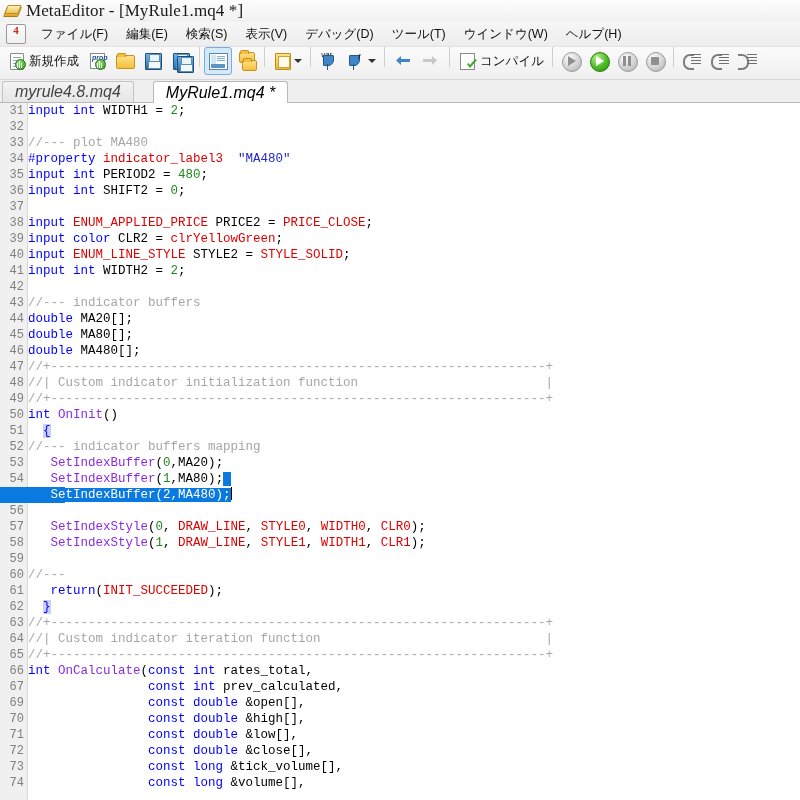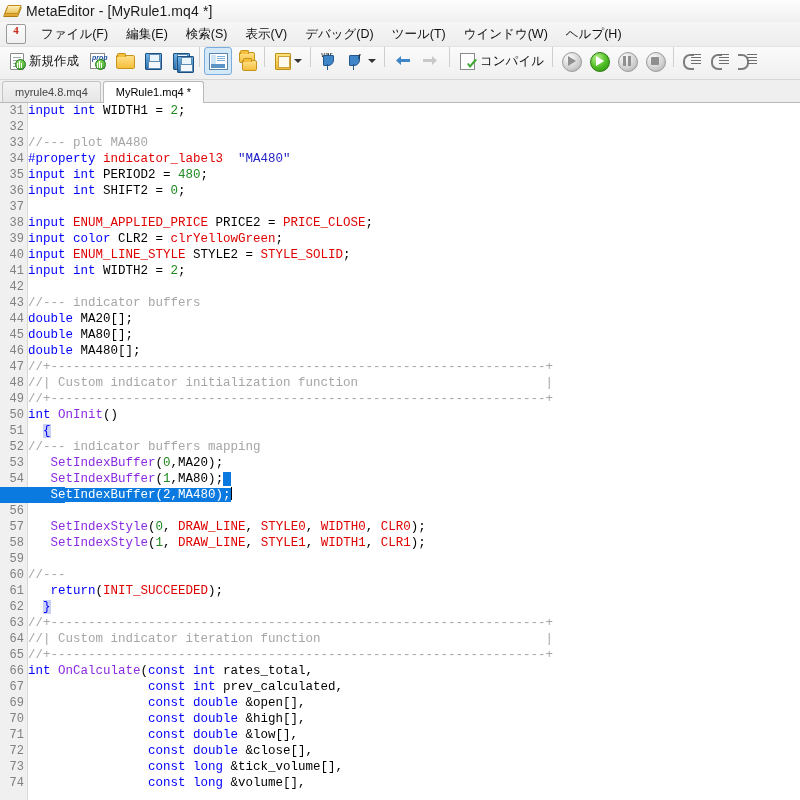--- a/index.html
+++ b/index.html
@@ -9,21 +9,21 @@
     font-family:"Liberation Sans","DejaVu Sans",sans-serif;
     font-size:12px;color:#000;
     -webkit-font-smoothing:antialiased;
   }
   .app{width:800px;height:800px;position:relative;display:flex;flex-direction:column;
        background:linear-gradient(#f3f3f3,#eeeeee);}
 
   
   .titlebar{height:22px;display:flex;align-items:center;gap:6px;padding:0 4px;
             background:linear-gradient(#fdfdfd,#f0f0f0);flex:0 0 22px;}
-  .titlebar .ttl{font-size:14px;color:#1a1a1a;letter-spacing:.1px;}
+  .titlebar .ttl{font-size:17px;color:#1a1a1a;letter-spacing:.1px;font-family:Liberation Serif, serif;}
   .app-icon{width:16px;height:16px;position:relative;flex:0 0 16px;}
   .app-icon i{position:absolute;display:block;}
   .app-icon .bk1{left:1px;top:4px;width:13px;height:8px;background:linear-gradient(#f7d774,#e0a32a);
                  transform:skewX(-22deg);border:1px solid #b07c10;border-radius:1px;}
   .app-icon .bk2{left:2px;top:2px;width:12px;height:7px;background:linear-gradient(#fdf0bc,#ecc45d);
                  transform:skewX(-22deg);border:1px solid #c08e18;border-radius:1px;}
 
   
   .menubar{height:24px;display:flex;align-items:center;gap:0;padding:0 2px;
            background:linear-gradient(#f6f6f6,#ededed);border-bottom:1px solid #e2e2e2;flex:0 0 24px;}
@@ -91,23 +91,23 @@
              box-shadow:5px 0 0 #8f8f8f;}
   .ico .sq{position:absolute;left:6px;top:6px;width:8px;height:8px;background:#8f8f8f;border-radius:1px;}
   .ico .lines{position:absolute;right:1px;top:3px;width:10px;height:1px;background:#6f6f6f;
              box-shadow:0 3px 0 #6f6f6f,0 6px 0 #6f6f6f,0 9px 0 #6f6f6f;}
   .ico .hook{position:absolute;left:1px;top:3px;width:9px;height:12px;border:2px solid #7d7d7d;
              border-right:none;border-radius:7px 0 0 7px;}
 
   
   .tabstrip{height:22px;display:flex;align-items:flex-end;padding:0 2px;background:#efefef;
             border-bottom:1px solid #b9b9b9;flex:0 0 22px;}
-  .tab{height:20px;line-height:20px;padding:0 12px;font-size:11px;color:#444;
+  .tab{height:20px;line-height:20px;padding:0 12px;font-size:16px;color:#444;
        background:linear-gradient(#f3f3f3,#e6e6e6);border:1px solid #c3c3c3;border-bottom:none;
-       border-radius:3px 3px 0 0;margin-right:2px;}
+       border-radius:3px 3px 0 0;margin-right:19px;font-style:italic;}
   .tab.sel{background:#ffffff;color:#000;border-color:#b9b9b9;height:21px;line-height:21px;
            position:relative;z-index:2;margin-bottom:-1px;}
 
   
   .editor{flex:1 1 auto;position:relative;background:#fff;overflow:hidden;}
   .gutter{position:absolute;left:0;top:0;bottom:0;width:27px;background:#f0f0f0;
           border-right:1px solid #d8d8d8;}
   .codewrap{position:absolute;left:0;right:0;top:0;bottom:0;overflow:hidden;}
   .ln{height:16px;line-height:16px;white-space:pre;font-family:"Liberation Mono","DejaVu Sans Mono",monospace;
       font-size:12.5px;position:relative;}

